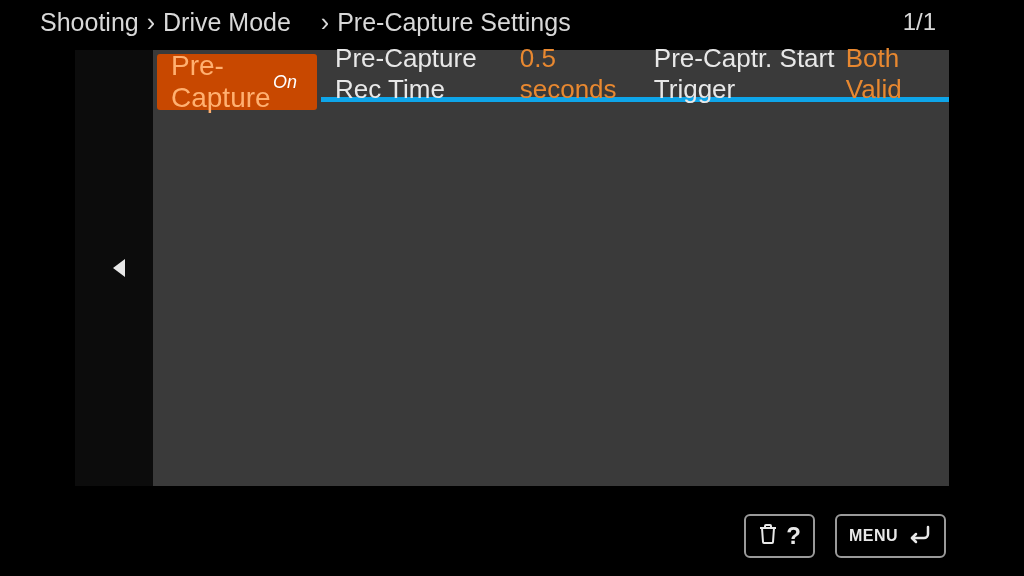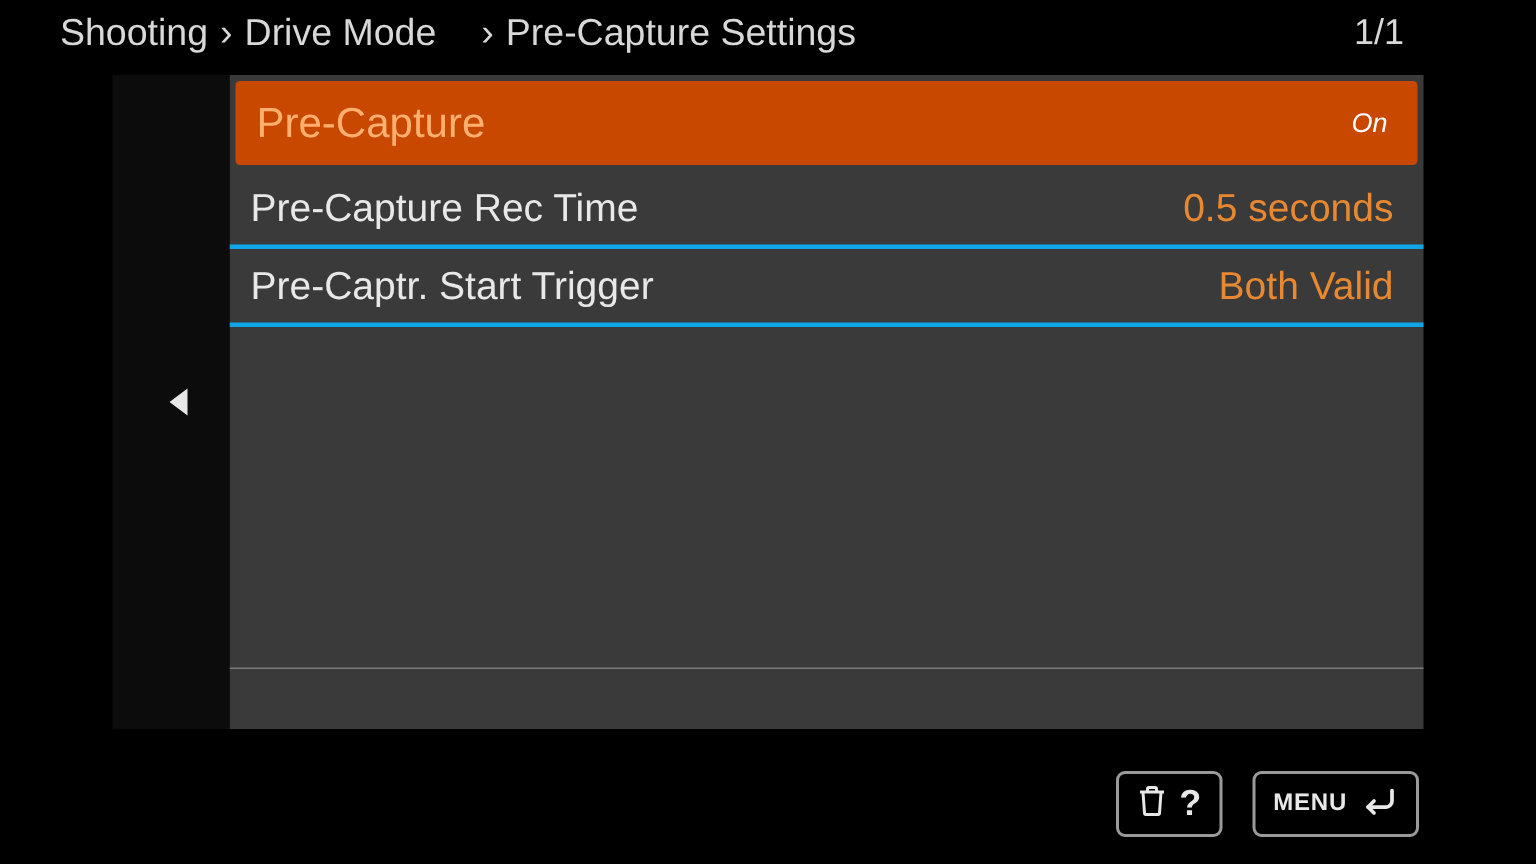--- a/index.html
+++ b/index.html
@@ -56,29 +56,29 @@
       width: 0;
       height: 0;
       border-top: 9px solid transparent;
       border-bottom: 9px solid transparent;
       border-right: 12px solid #e8e8e8;
     }
     .list-area {
       flex: 1;
       background: #3a3a3a;
       display: flex;
-      flex-direction: column;
+      flex-direction: row;
     }
     .menu-row {
       height: 52px;
       display: flex;
       align-items: center;
       justify-content: space-between;
       padding: 0 20px 0 14px;
-      border-bottom: 3px solid #0ea5e9;
+      border-bottom: 5px solid #0ea5e9;
       font-size: 26px;
     }
     .menu-row.selected {
       background: #c84800;
       border-bottom: none;
       margin: 4px;
       border-radius: 3px;
       height: 56px;
     }
     .menu-row.selected .label {

